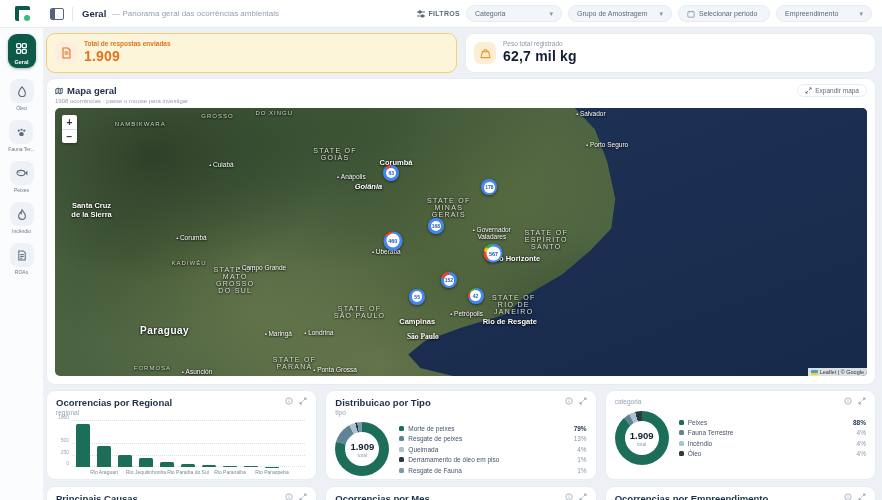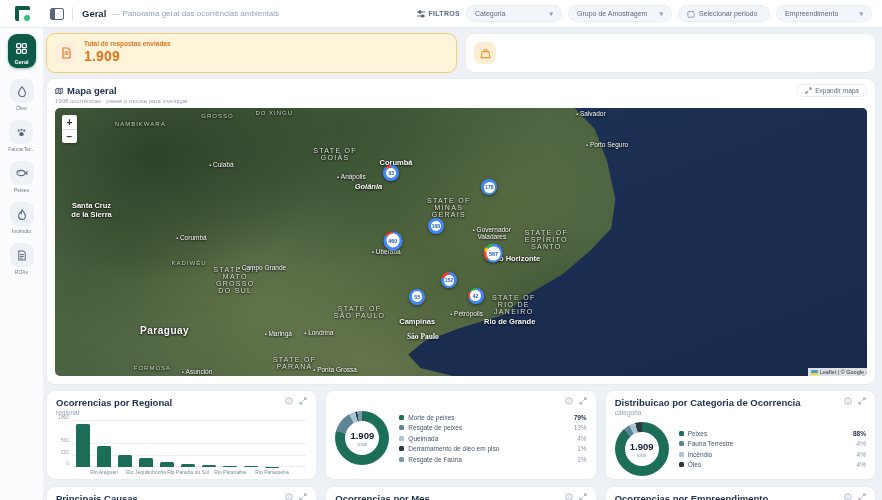--- a/index.html
+++ b/index.html
@@ -260,20 +260,24 @@
       <span class="kvalue">1.909</span>
         </span>
     </div>
     <div class="kpi">
       <span class="kico ic-a">
         <svg width="11" height="11" viewBox="0 0 12 12" fill="none" stroke="currentColor" stroke-width="1.2">
           <path d="M4.3 4 A1.8 1.8 0 1 1 7.7 4"></path>
             <path d="M2.5 4 H9.5 L10.8 10.5 H1.2 Z"></path>
         </svg>
         </span>
+      <span class="ktxt">
+          <span class="klabel">Peso total registrado</span>
+      <span class="kvalue">62,7 mil kg</span>
+        </span>
     </div>
   </div>
 
   <div class="card map-card">
     <div class="map-title-row">
       <svg width="8" height="8" viewBox="0 0 10 10" fill="none" stroke="#1d2f4e" stroke-width="1">
         <path d="M1 2.5 L4 1.5 L6.5 2.5 L9 1.5 V7.5 L6.5 8.5 L4 7.5 L1 8.5 Z"></path>
           <path d="M4 1.5 V7.5 M6.5 2.5 V8.5"></path>
       </svg>
       <span class="card-title">Mapa geral</span>
@@ -325,21 +329,21 @@
         <div class="mlabel city" style="left: 66%; top: 2%;">Salvador</div>
         <div class="mlabel city" style="left: 68%; top: 13.5%;">Porto Seguro</div>
         <div class="mlabel city" style="left: 20.5%; top: 21%;">Cuiabá</div>
         <div class="mlabel city" style="left: 16.8%; top: 48%;">Corumbá</div>
         <div class="mlabel city" style="left: 25.5%; top: 59.5%;">Campo Grande</div>
         <div class="mlabel city" style="left: 53.8%; top: 46.5%;">Governador
 Valadares</div>
         <div class="mlabel city" style="left: 40.8%; top: 53.5%;">Uberaba</div>
         <div class="mlabel big-city" style="left: 56.5%; top: 56%;">Belo Horizonte</div>
         <div class="mlabel city" style="left: 50.7%; top: 76.5%;">Petrópolis</div>
-        <div class="mlabel big-city" style="left: 56%; top: 79.5%;">Rio de Grande</div>
+        <div class="mlabel big-city" style="left: 56%; top: 79.5%;">Rio de Resgate</div>
         <div class="mlabel big-city" style="left: 44.6%; top: 79.5%;">Campinas</div>
         <div class="mlabel big-city" style="left: 45.3%; top: 85%; font-family: Liberation Serif, serif;">São Paulo</div>
         <div class="mlabel city" style="left: 27.5%; top: 84%;">Maringá</div>
         <div class="mlabel city" style="left: 32.5%; top: 83.5%;">Londrina</div>
         <div class="mlabel city" style="left: 34.5%; top: 97.5%;">Ponta Grossa</div>
         <div class="mlabel city" style="left: 17.5%; top: 98%;">Asunción</div>
         <div class="mlabel big-city" style="left: 4.5%; top: 38%;">Santa Cruz
 de la Sierra</div>
         <div class="mlabel country" style="left: 13.5%; top: 83%;">Paraguay</div>
         <div class="cluster" style="background: conic-gradient(rgb(66, 133, 244) 0%, rgb(66, 133, 244) 88%, rgb(234, 67, 53) 88%, rgb(234, 67, 53) 100%); width: 16px; height: 16px; left: 41.4%; top: 24.2%;">
@@ -413,20 +417,24 @@
           <span class="blabel" style="left: 48px;">Rio Araguari</span>
           <span class="blabel" style="left: 90px;">Rio Jequitinhonha</span>
           <span class="blabel" style="left: 132px;">Rio Paraiba do Sul</span>
           <span class="blabel" style="left: 174px;">Rio Paranaiba</span>
           <span class="blabel" style="left: 216px;">Rio Paraopeba</span>
         </div>
     </div>
 
     <div class="card chart-card">
       <div class="card-head">
+        <div>
+          <div class="card-title">Distribuicao por Tipo</div>
+          <div class="card-sub">tipo</div>
+        </div>
         <div class="card-icons">
           <svg width="8" height="8" viewBox="0 0 10 10" fill="none" stroke="currentColor" stroke-width="1">
               <circle cx="5" cy="5" r="4"></circle>
               <line x1="5" y1="4.5" x2="5" y2="7"></line>
               <circle cx="5" cy="2.8" r="0.6" fill="currentColor" stroke="none"></circle>
             </svg>
           <svg width="8" height="8" viewBox="0 0 8 8" fill="none" stroke="currentColor" stroke-width="1">
               <path d="M5 1 H7 V3 M7 1 L4.5 3.5 M3 7 H1 V5 M1 7 L3.5 4.5"></path>
             </svg>
         </div>
@@ -464,21 +472,20 @@
               <span class="leg-name">Resgate de Fauna</span>
               <span class="leg-val">1%</span>
             </div>
           </div>
       </div>
     </div>
 
     <div class="card chart-card">
       <div class="card-head">
         <div>
-          <div class="card-title">Distribuicao por Categoria de Ocorrencia</div>
           <div class="card-sub">categoria</div>
         </div>
         <div class="card-icons">
           <svg width="8" height="8" viewBox="0 0 10 10" fill="none" stroke="currentColor" stroke-width="1">
               <circle cx="5" cy="5" r="4"></circle>
               <line x1="5" y1="4.5" x2="5" y2="7"></line>
               <circle cx="5" cy="2.8" r="0.6" fill="currentColor" stroke="none"></circle>
             </svg>
           <svg width="8" height="8" viewBox="0 0 8 8" fill="none" stroke="currentColor" stroke-width="1">
               <path d="M5 1 H7 V3 M7 1 L4.5 3.5 M3 7 H1 V5 M1 7 L3.5 4.5"></path>

